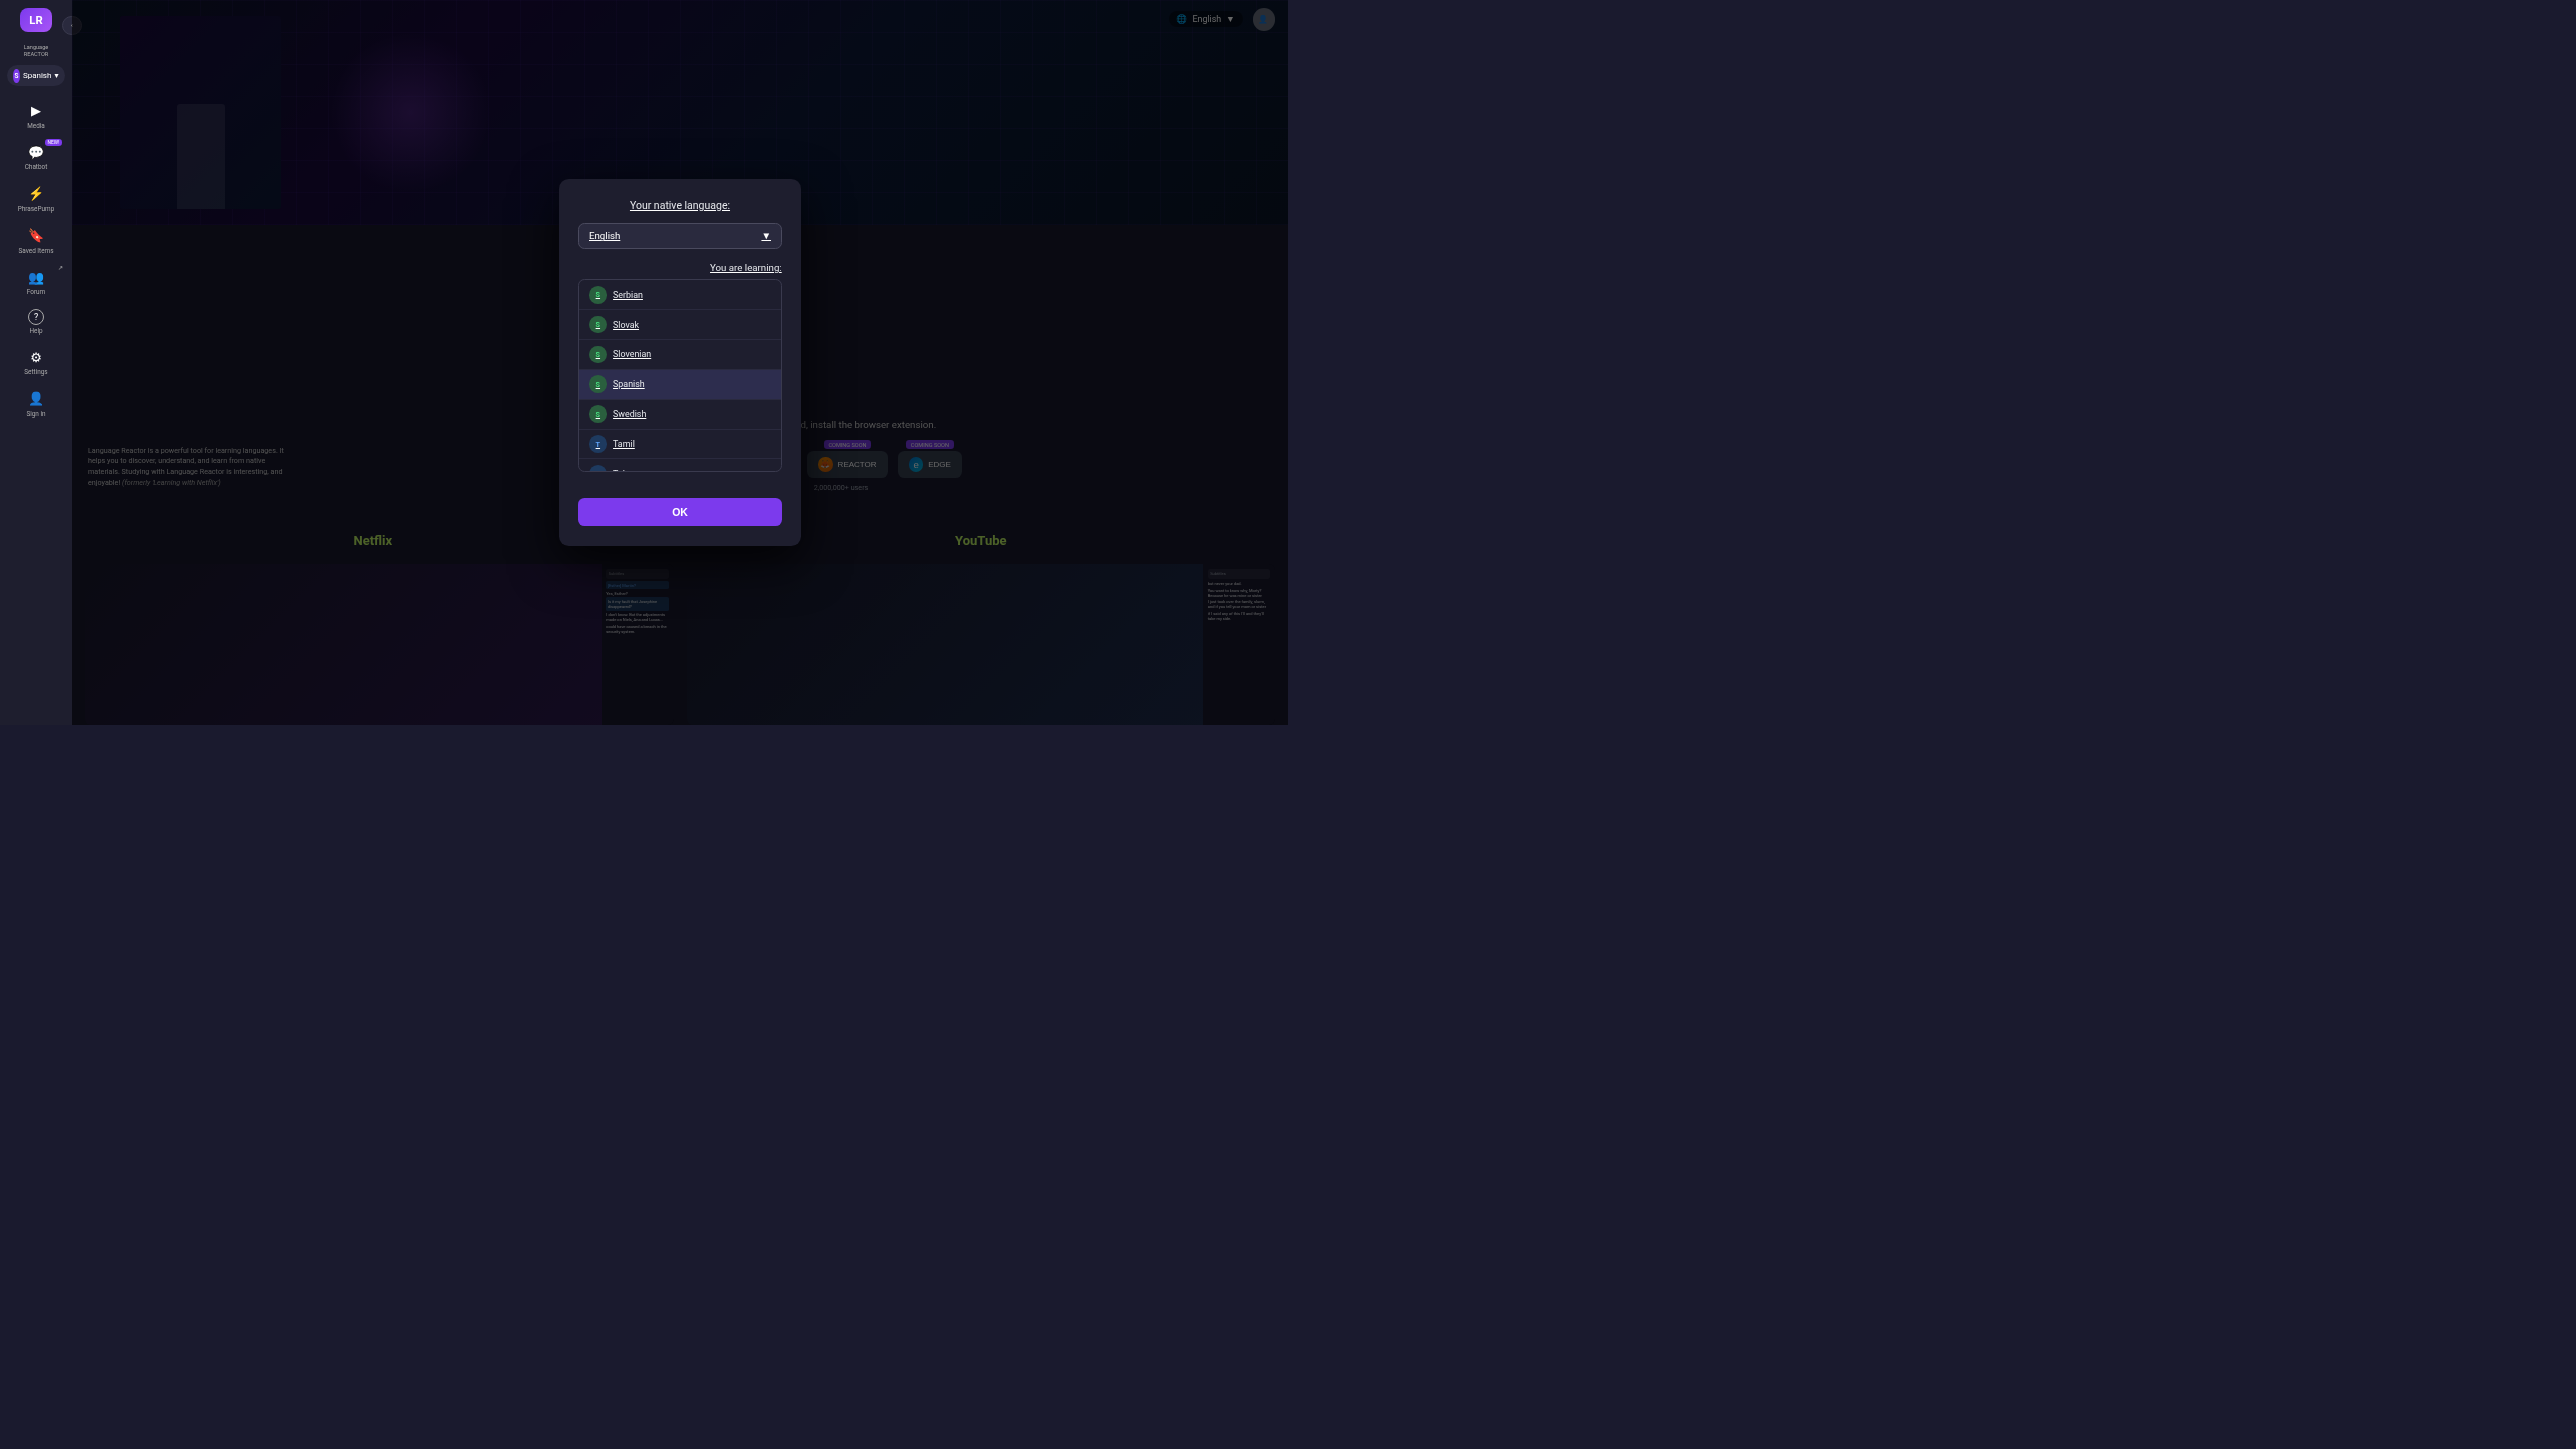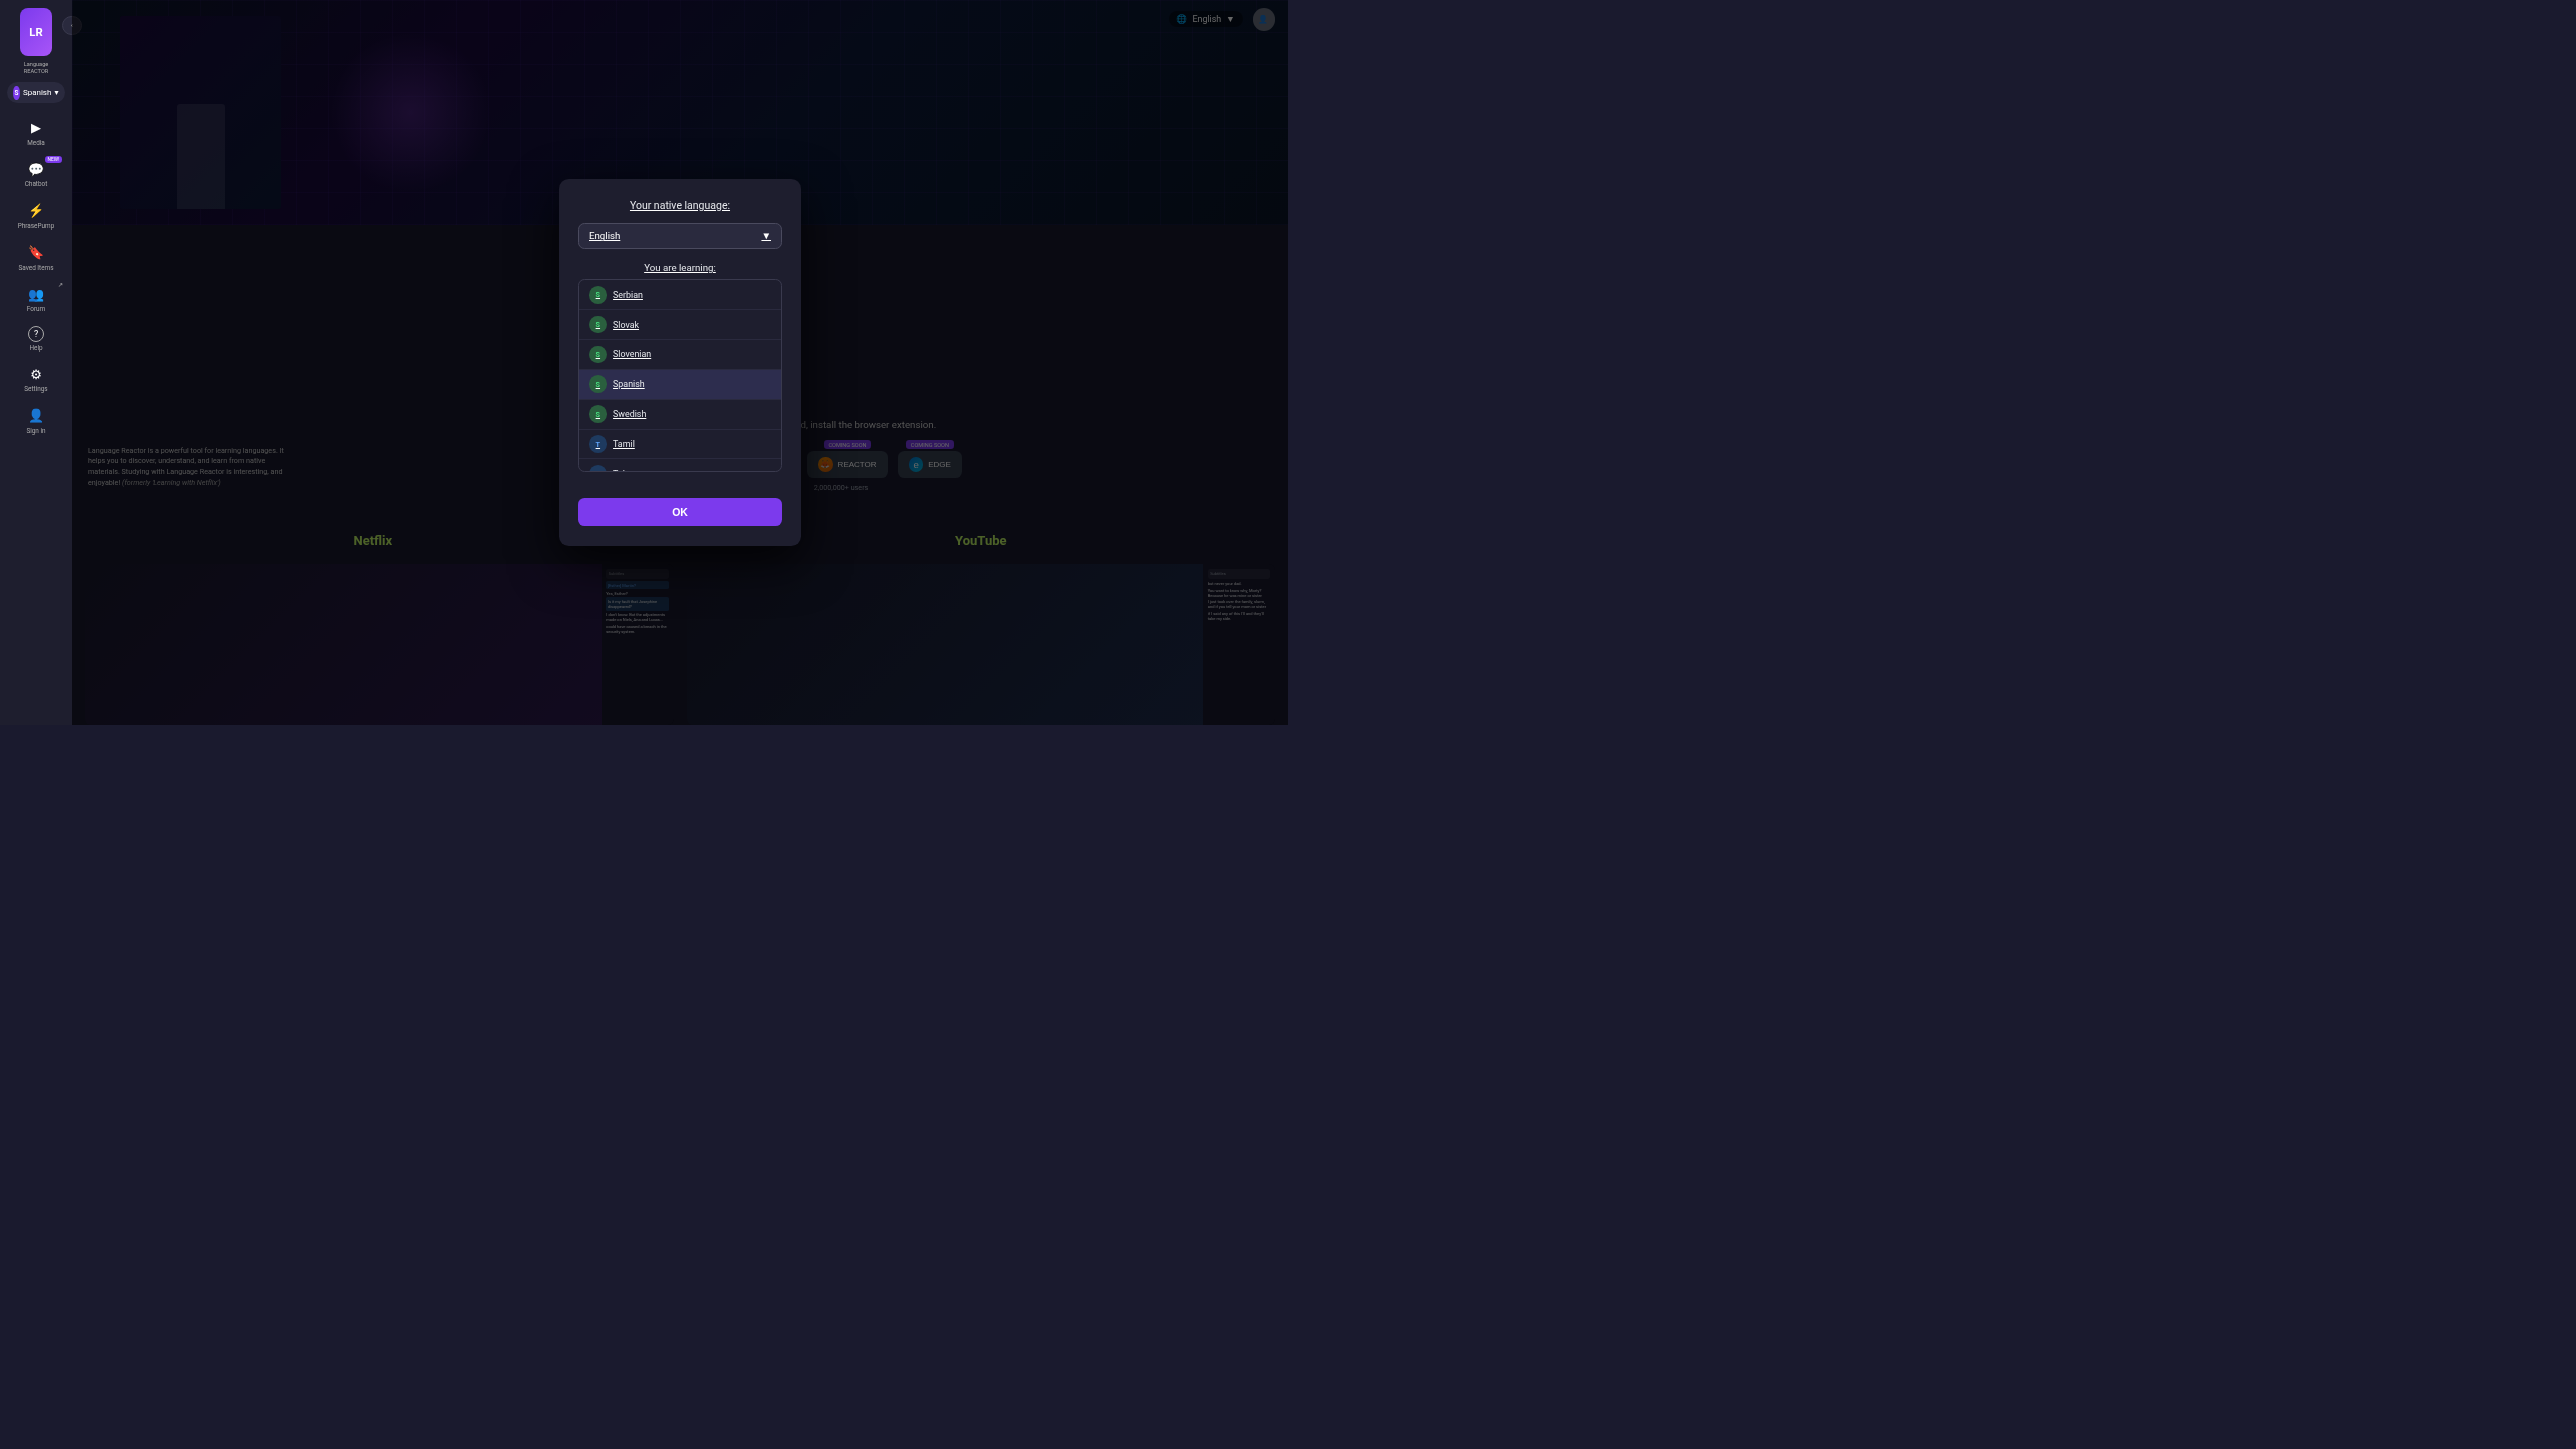--- a/index.html
+++ b/index.html
@@ -20,26 +20,26 @@
       width: 72px;
       height: 100%;
       background: #1e1e2e;
       display: flex;
       flex-direction: column;
       align-items: center;
       padding: 8px 0;
       z-index: 10;
     }
     .sidebar-logo {
-      width: 32px; height: 48px;
+      width: 32px; height: 24px;
       background: linear-gradient(135deg, #7c3aed, #a855f7);
       border-radius: 8px;
       display: flex; align-items: center; justify-content: center;
       font-weight: bold; font-size: 11.3px; color: #fff;
-      margin-bottom: 5px;
+      margin-bottom: 12px;
     }
     .sidebar-brand {
       font-size: 5.6px; color: #aaa; text-align: center; margin-bottom: 8px;
       line-height: 1.2;
     }
     .sidebar-collapse {
       position: absolute; right: -9.7px; top: 16px;
       width: 19.3px; height: 19.3px;
       background: #2a2a3e;
       border-radius: 50%;
@@ -272,21 +272,21 @@
       border: 0.8px solid #4a4a5e;
       border-radius: 6.4px;
       padding: 6.4px 9.7px;
       color: #fff;
       font-size: 9.7px;
       display: flex; align-items: center; justify-content: space-between;
       cursor: pointer;
       margin-bottom: 13px;
     }
     .learning-title {
-      text-align: center;
+      text-align: right;
       font-size: 9.7px; color: #e5e7eb;
       margin-bottom: 6.4px;
     }
     .language-list {
       border: 0.8px solid #3a3a4e;
       border-radius: 6.4px;
       overflow: hidden;
       max-height: 193px;
       overflow-y: auto;
     }

